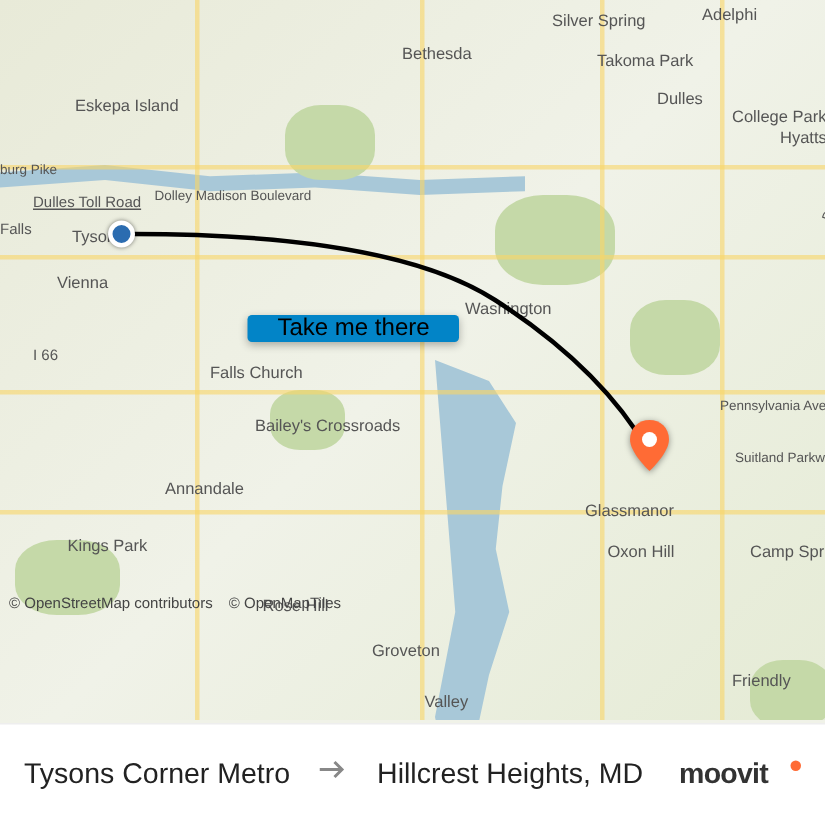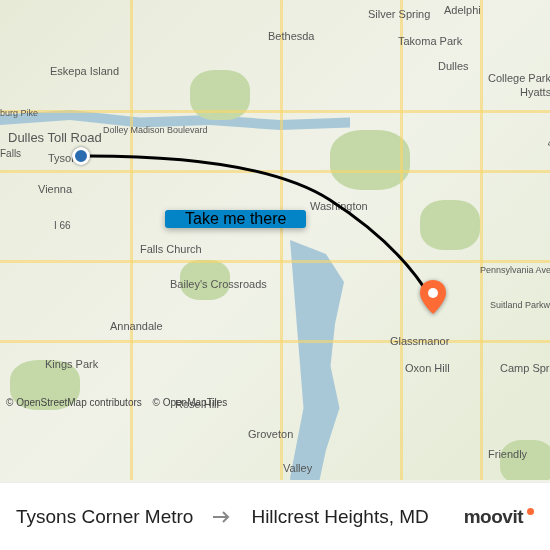--- a/index.html
+++ b/index.html
@@ -122,33 +122,33 @@
       height: 68px;
       background: #fff;
       display: flex;
       align-items: center;
       justify-content: space-between;
       padding: 0 16px;
       border-top: 1px solid #eee;
     }
     .route-text {
       display: flex;
-      align-items: center;
+      align-items: flex-start;
       gap: 20px;
       font-size: 19px;
       color: #222;
     }
     .arrow-icon {
       color: #888;
       display: inline-flex;
     }
     .moovit-logo {
       display: flex;
       align-items: baseline;
-      gap: 4px;
+      gap: 15px;
     }
     .moovit-text {
       font-size: 19px;
       font-weight: 700;
       color: #333;
       letter-spacing: -0.5px;
     }
     .moovit-dot {
       width: 7px;
       height: 7px;
@@ -177,30 +177,30 @@
   <div class="road road-h3"></div>
   <div class="road road-h4"></div>
   <div class="road road-v1"></div>
   <div class="road road-v2"></div>
   <div class="road road-v3"></div>
   <div class="road road-v4"></div>
 
   <div class="city-label" style="left:50px;top:65px;">Eskepa Island</div>
   <div class="city-label" style="left:368px;top:8px;">Silver Spring</div>
   <div class="city-label" style="left:268px;top:30px;">Bethesda</div>
-  <div class="city-label" style="left:444px;top:4px;">Adelphi</div>
+  <div class="city-label" style="left:468px;top:4px;">Adelphi</div>
   <div class="city-label" style="left:398px;top:35px;">Takoma Park</div>
   <div class="city-label" style="left:488px;top:32px;margin-top:40px;">College Park</div>
   <div class="city-label" style="left:438px;top:60px;">Dulles</div>
   <div class="city-label" style="left:480px;top:86px;padding-left:40px;">Hyattsville</div>
-  <div class="city-label" style="left:8px;top:130px;font-size:13px;">Dulles Toll Road</div>
+  <div class="city-label" style="left:22px;top:130px;font-size:10px;text-decoration:underline;">Dulles Toll Road</div>
   <div class="city-label" style="left:103px;top:125px;font-size:9px;">Dolley Madison Boulevard</div>
   <div class="city-label" style="left:48px;top:152px;">Tysons</div>
   <div class="city-label" style="left:38px;top:183px;">Vienna</div>
-  <div class="city-label" style="left:22px;top:220px;font-size:10px;margin-left:32px;">I 66</div>
+  <div class="city-label" style="left:22px;top:232px;font-size:10px;">I 66</div>
   <div class="city-label" style="left:140px;top:243px;">Falls Church</div>
   <div class="city-label" style="left:310px;top:200px;">Washington</div>
   <div class="city-label" style="left:170px;top:278px;">Bailey's Crossroads</div>
   <div class="city-label" style="left:480px;top:265px;font-size:9px;">Pennsylvania Ave</div>
   <div class="city-label" style="left:110px;top:320px;">Annandale</div>
   <div class="city-label" style="left:490px;top:300px;font-size:9px;">Suitland Parkway</div>
   <div class="city-label" style="left:390px;top:335px;">Glassmanor</div>
   <div class="city-label" style="left:45px;top:358px;">Kings Park</div>
   <div class="city-label" style="left:405px;top:362px;">Oxon Hill</div>
   <div class="city-label" style="left:500px;top:362px;">Camp Springs</div>

